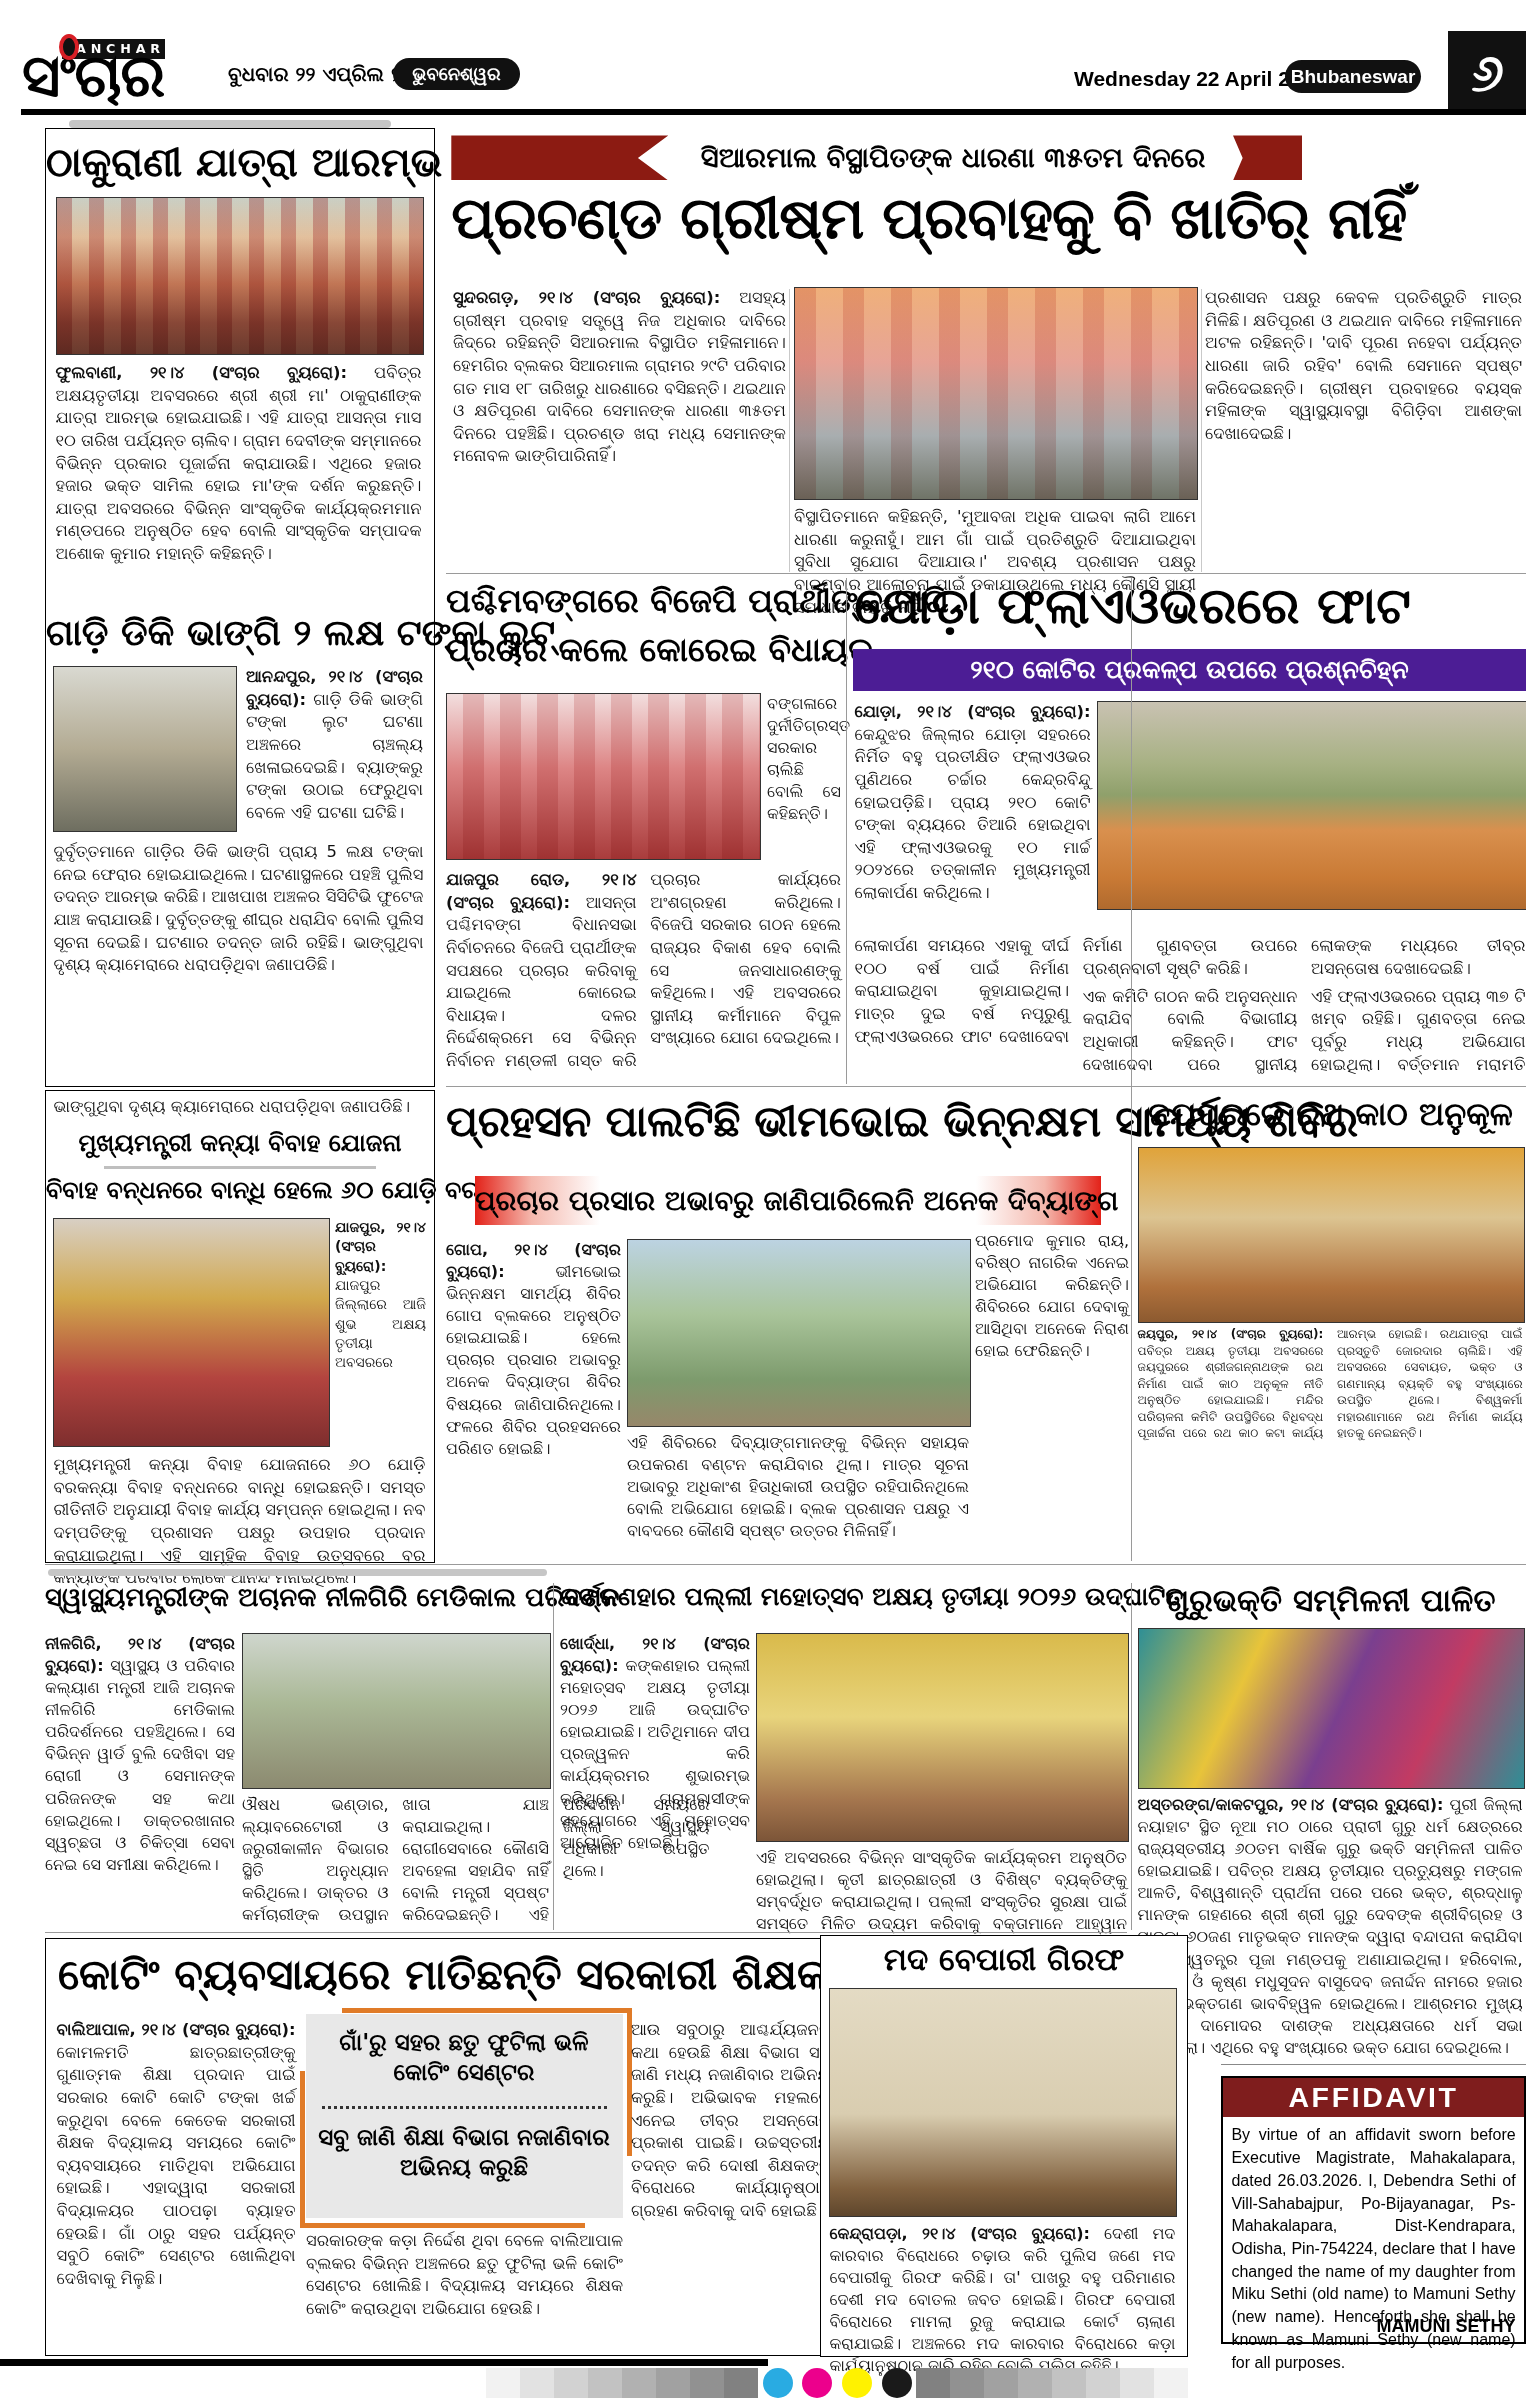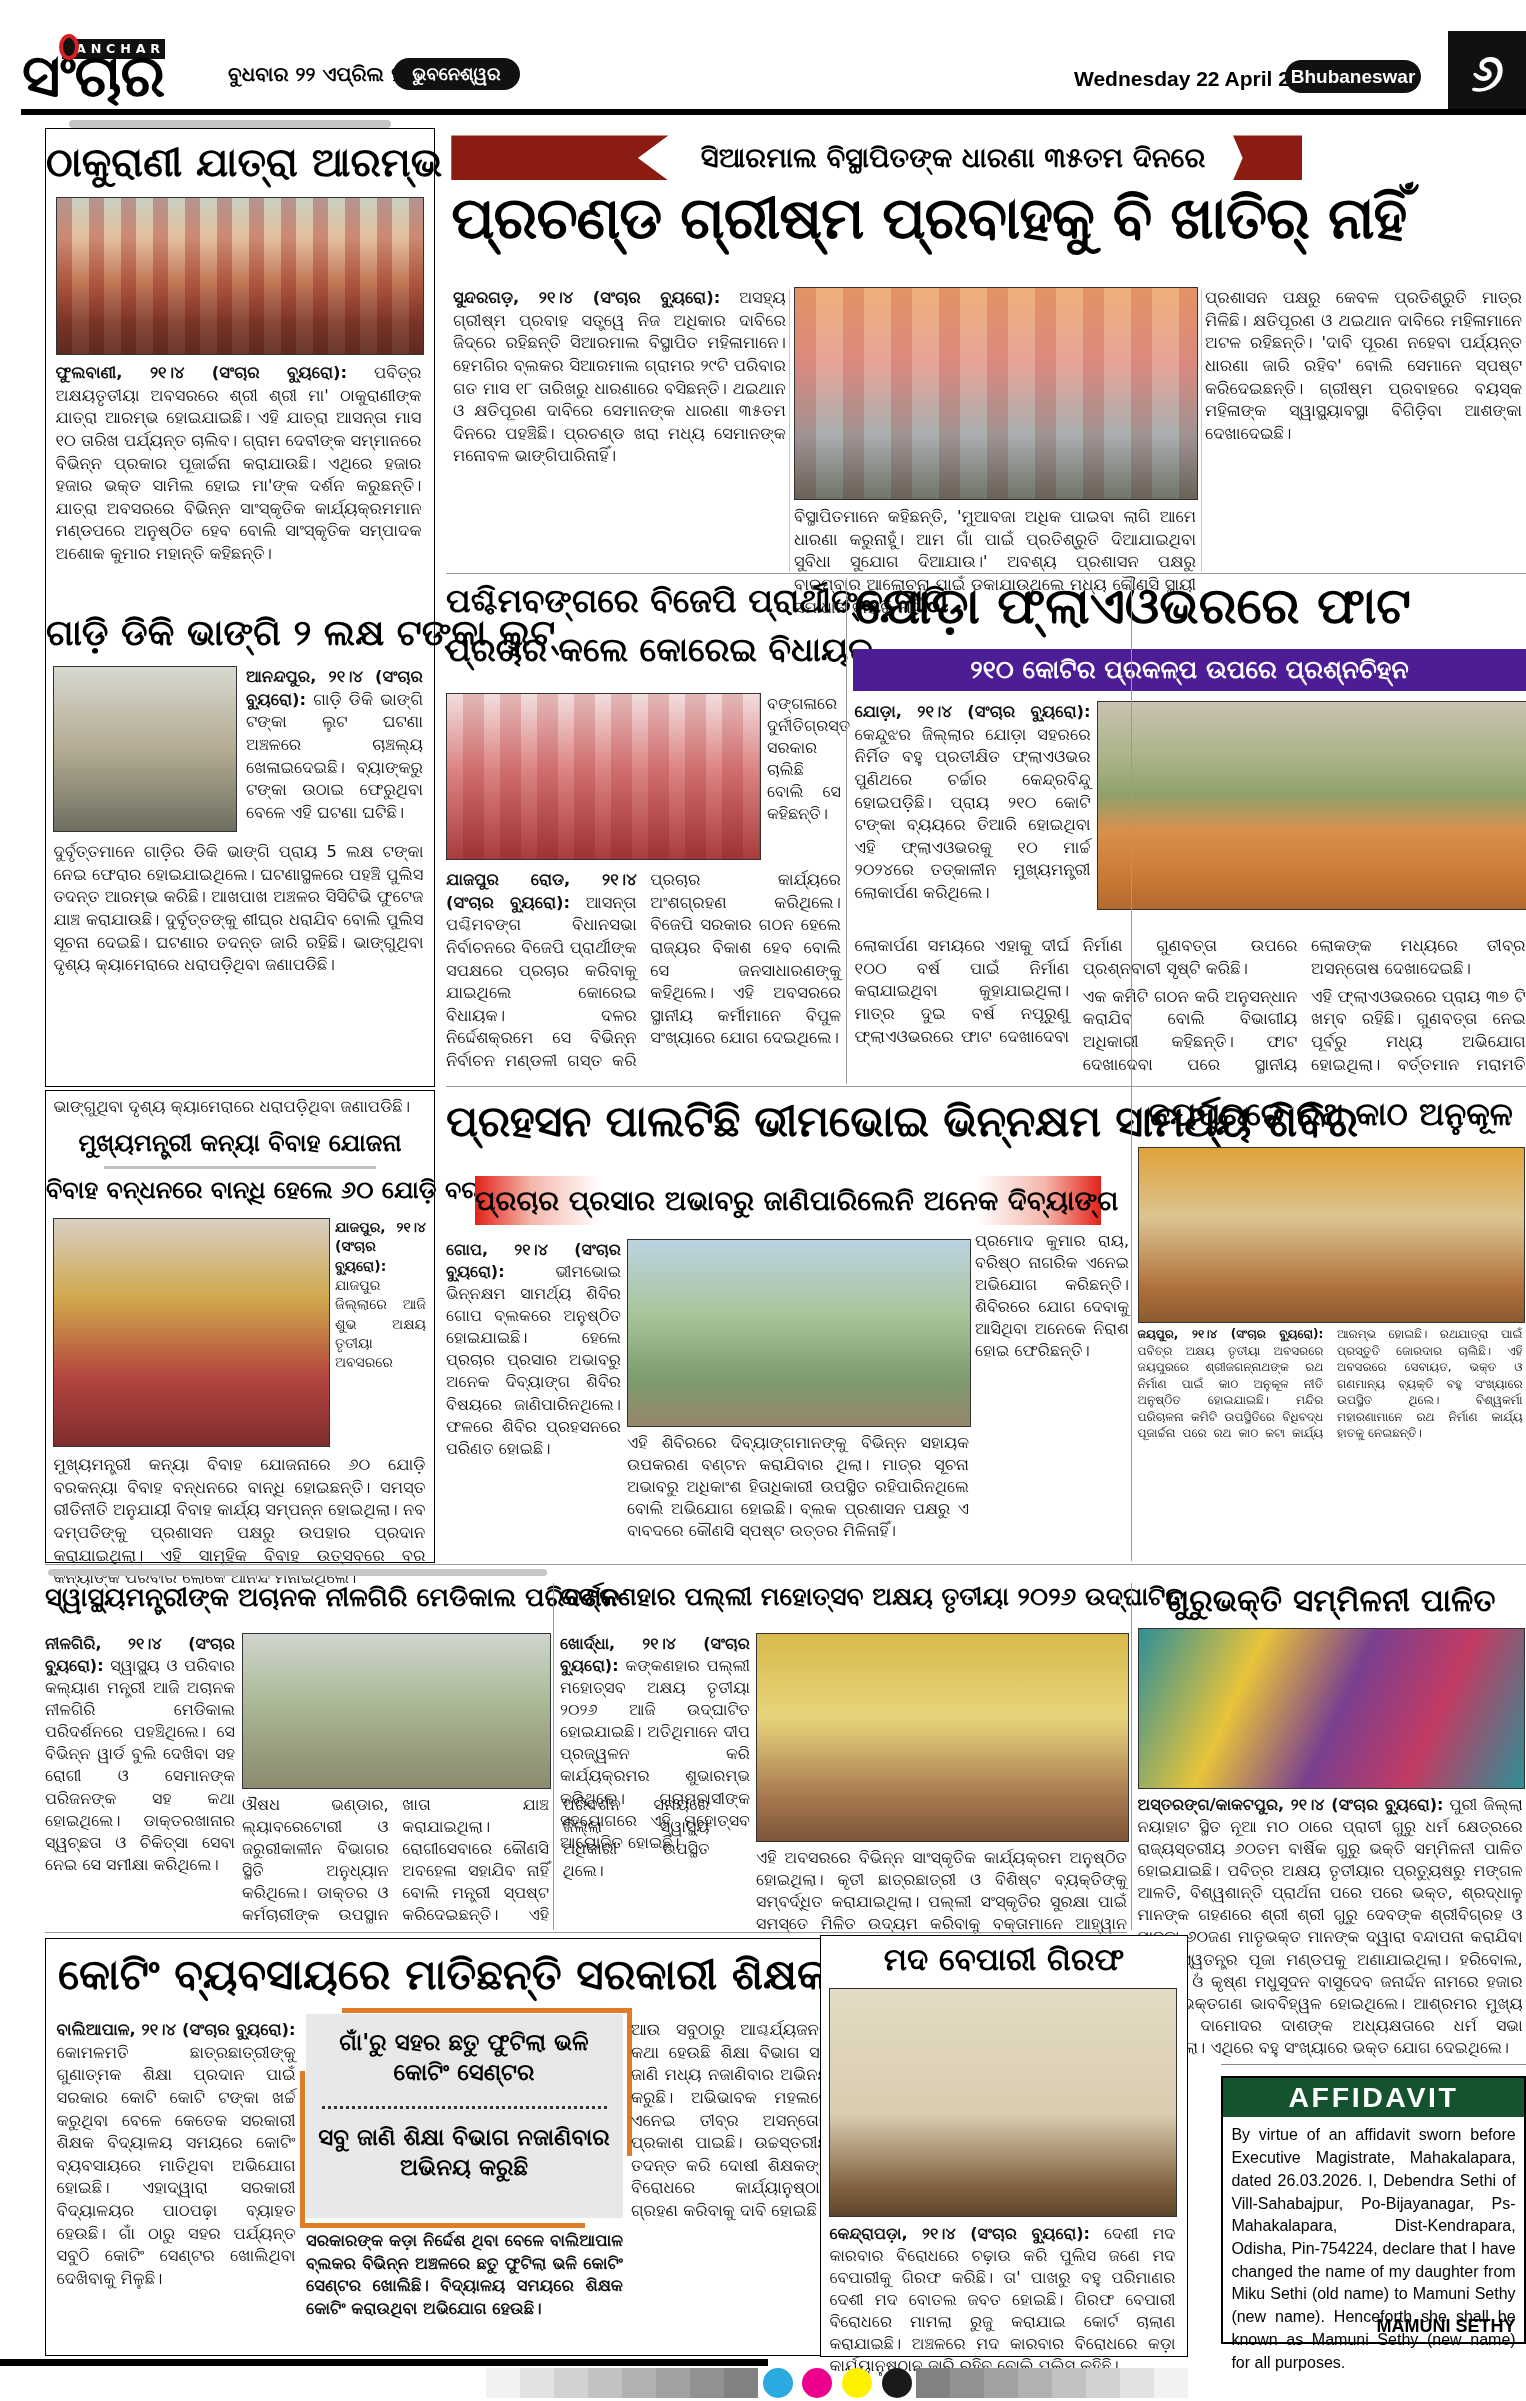--- a/index.html
+++ b/index.html
@@ -196,36 +196,36 @@
     <div class="bt" style="left:10.6px;top:80px;width:239px;height:322px;">
       <b>ବାଲିଆପାଳ, ୨୧।୪ (ସଂଚାର ବ୍ୟୁରୋ):</b>
       <span>କୋମଳମତି ଛାତ୍ରଛାତ୍ରୀଙ୍କୁ ଗୁଣାତ୍ମକ ଶିକ୍ଷା ପ୍ରଦାନ ପାଇଁ ସରକାର କୋଟି କୋଟି ଟଙ୍କା ଖର୍ଚ୍ଚ କରୁଥିବା ବେଳେ କେତେକ ସରକାରୀ ଶିକ୍ଷକ ବିଦ୍ୟାଳୟ ସମୟରେ କୋଟିଂ ବ୍ୟବସାୟରେ ମାତିଥିବା ଅଭିଯୋଗ ହୋଇଛି। ଏହାଦ୍ୱାରା ସରକାରୀ ବିଦ୍ୟାଳୟର ପାଠପଢ଼ା ବ୍ୟାହତ ହେଉଛି। ଗାଁ ଠାରୁ ସହର ପର୍ଯ୍ୟନ୍ତ ସବୁଠି କୋଟିଂ ସେଣ୍ଟର ଖୋଲିଥିବା ଦେଖିବାକୁ ମିଳୁଛି।</span>
     </div>
     <div class="abs" style="left:260px;top:75px;width:317px;height:204px;background:#e8e8e8;"></div>
     <div class="abs" style="left:296px;top:69px;width:285px;height:143px;border-top:5.3px solid #e07b28;border-right:5.3px solid #e07b28;"></div>
     <div class="abs" style="left:254px;top:132px;width:280px;height:152px;border-left:5.3px solid #e07b28;border-bottom:5.3px solid #e07b28;"></div>
     <div class="hd center" style="left:269px;top:89px;width:298px;font-size:23px;line-height:1.3;">ଗାଁ'ରୁ ସହର ଛତୁ ଫୁଟିଲା ଭଳି କୋଟିଂ ସେଣ୍ଟର</div>
     <div class="abs" style="left:276px;top:167px;width:285px;border-top:3.2px dotted #333;"></div>
     <div class="hd center" style="left:265px;top:184px;width:306px;font-size:23px;line-height:1.3;">ସବୁ ଜାଣି ଶିକ୍ଷା ବିଭାଗ ନଜାଣିବାର ଅଭିନୟ କରୁଛି</div>
-    <div class="bt" style="left:260px;top:291px;width:317px;height:113px;font-weight:bold;">ସରକାରଙ୍କ କଡ଼ା ନିର୍ଦ୍ଦେଶ ଥିବା ବେଳେ ବାଲିଆପାଳ ବ୍ଲକର ବିଭିନ୍ନ ଅଞ୍ଚଳରେ ଛତୁ ଫୁଟିଲା ଭଳି କୋଟିଂ ସେଣ୍ଟର ଖୋଲିଛି। ବିଦ୍ୟାଳୟ ସମୟରେ ଶିକ୍ଷକ କୋଟିଂ କରାଉଥିବା ଅଭିଯୋଗ ହେଉଛି।</div>
+    <div class="bt" style="left:260px;top:291px;width:317px;height:113px;">ସରକାରଙ୍କ କଡ଼ା ନିର୍ଦ୍ଦେଶ ଥିବା ବେଳେ ବାଲିଆପାଳ ବ୍ଲକର ବିଭିନ୍ନ ଅଞ୍ଚଳରେ ଛତୁ ଫୁଟିଲା ଭଳି କୋଟିଂ ସେଣ୍ଟର ଖୋଲିଛି। ବିଦ୍ୟାଳୟ ସମୟରେ ଶିକ୍ଷକ କୋଟିଂ କରାଉଥିବା ଅଭିଯୋଗ ହେଉଛି।</div>
     <div class="bt" style="left:585px;top:80px;width:200px;height:322px;">ଆଉ ସବୁଠାରୁ ଆଶ୍ଚର୍ଯ୍ୟଜନକ କଥା ହେଉଛି ଶିକ୍ଷା ବିଭାଗ ସବୁ ଜାଣି ମଧ୍ୟ ନଜାଣିବାର ଅଭିନୟ କରୁଛି। ଅଭିଭାବକ ମହଲରେ ଏନେଇ ତୀବ୍ର ଅସନ୍ତୋଷ ପ୍ରକାଶ ପାଇଛି। ଉଚ୍ଚସ୍ତରୀୟ ତଦନ୍ତ କରି ଦୋଷୀ ଶିକ୍ଷକଙ୍କ ବିରୋଧରେ କାର୍ଯ୍ୟାନୁଷ୍ଠାନ ଗ୍ରହଣ କରିବାକୁ ଦାବି ହୋଇଛି।</div>
   </div>
 
   <div class="box" style="left:820px;top:1935px;width:366px;height:420px;">
     <div class="hd center nowrap" style="left:0;top:6.3px;width:100%;font-size:31px;">ମଦ ବେପାରୀ ଗିରଫ</div>
     <div class="photo photo-liquor" style="left:8.4px;top:52px;width:346px;height:227px;"></div>
     <div class="bt" style="left:8.4px;top:287px;width:346px;font-size:16px;">
       <b>କେନ୍ଦ୍ରାପଡ଼ା, ୨୧।୪ (ସଂଚାର ବ୍ୟୁରୋ):</b>
       <span>ଦେଶୀ ମଦ କାରବାର ବିରୋଧରେ ଚଢ଼ାଉ କରି ପୁଲିସ ଜଣେ ମଦ ବେପାରୀକୁ ଗିରଫ କରିଛି। ତା' ପାଖରୁ ବହୁ ପରିମାଣର ଦେଶୀ ମଦ ବୋତଲ ଜବତ ହୋଇଛି। ଗିରଫ ବେପାରୀ ବିରୋଧରେ ମାମଲା ରୁଜୁ କରାଯାଇ କୋର୍ଟ ଚାଲାଣ କରାଯାଇଛି। ଅଞ୍ଚଳରେ ମଦ କାରବାର ବିରୋଧରେ କଡ଼ା କାର୍ଯ୍ୟାନୁଷ୍ଠାନ ଜାରି ରହିବ ବୋଲି ପୁଲିସ କହିଛି।</span>
     </div>
   </div>
 
   <div class="hline" style="left:1221px;top:2064px;width:305px;background:#888;"></div>
   <div class="abs" style="left:1221px;top:2076px;width:305px;height:268px;border:2.6px solid #000;background:#fff;box-sizing:border-box;">
-    <div style="height:39px;background:#14532d;">
+    <div style="height:39px;background:#7f1d1d;">
       <div class="center" style="color:#fff;font-size:28.5px;font-weight:700;line-height:39px;letter-spacing:2.6px;font-family:'Liberation Sans',sans-serif;">AFFIDAVIT</div>
     </div>
     <div style="padding:7.4px 8.4px 0 8.4px;font-size:16px;line-height:1.42;text-align:justify;font-family:'Liberation Sans',sans-serif;">By virtue of an affidavit sworn before Executive Magistrate, Mahakalapara, dated 26.03.2026. I, Debendra Sethi of Vill-Sahabajpur, Po-Bijayanagar, Ps-Mahakalapara, Dist-Kendrapara, Odisha, Pin-754224, declare that I have changed the name of my daughter from Miku Sethi (old name) to Mamuni Sethy (new name). Henceforth she shall be known as Mamuni Sethy (new name) for all purposes.</div>
     <div style="position:absolute;right:8.4px;bottom:5.3px;font-size:18px;font-weight:700;font-family:'Liberation Sans',sans-serif;">MAMUNI SETHY</div>
   </div>
 
   <div class="abs" style="left:0;top:2359px;width:768px;height:7.4px;background:#000;"></div>
   <div class="abs" style="left:486px;top:2368px;width:739px;height:30px;display:flex;align-items:center;">
       <div class="sw" style="background: rgb(242, 242, 242);"></div>
       <div class="sw" style="background: rgb(226, 226, 226);"></div>

